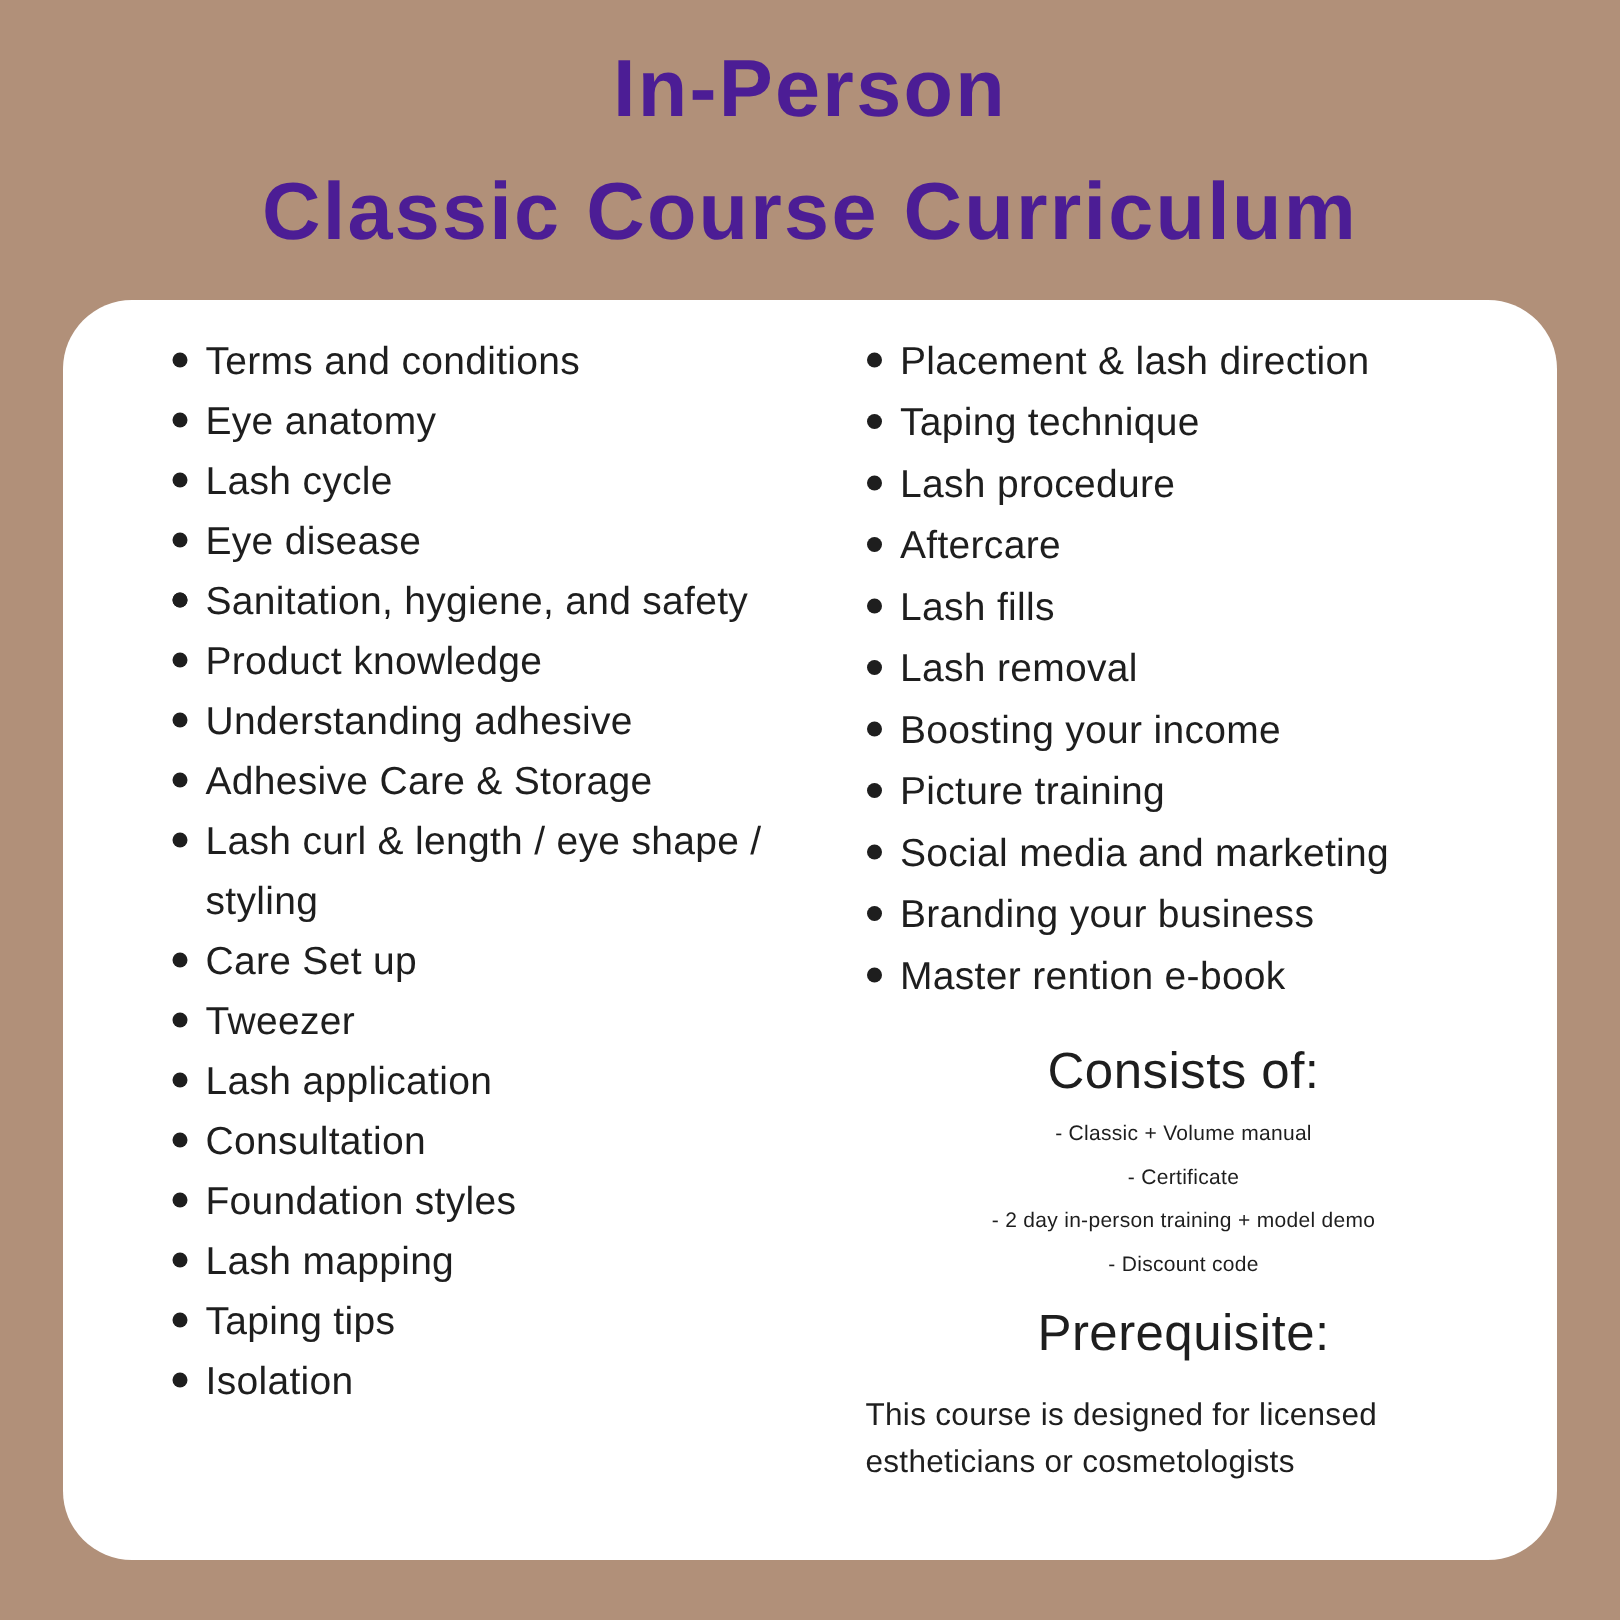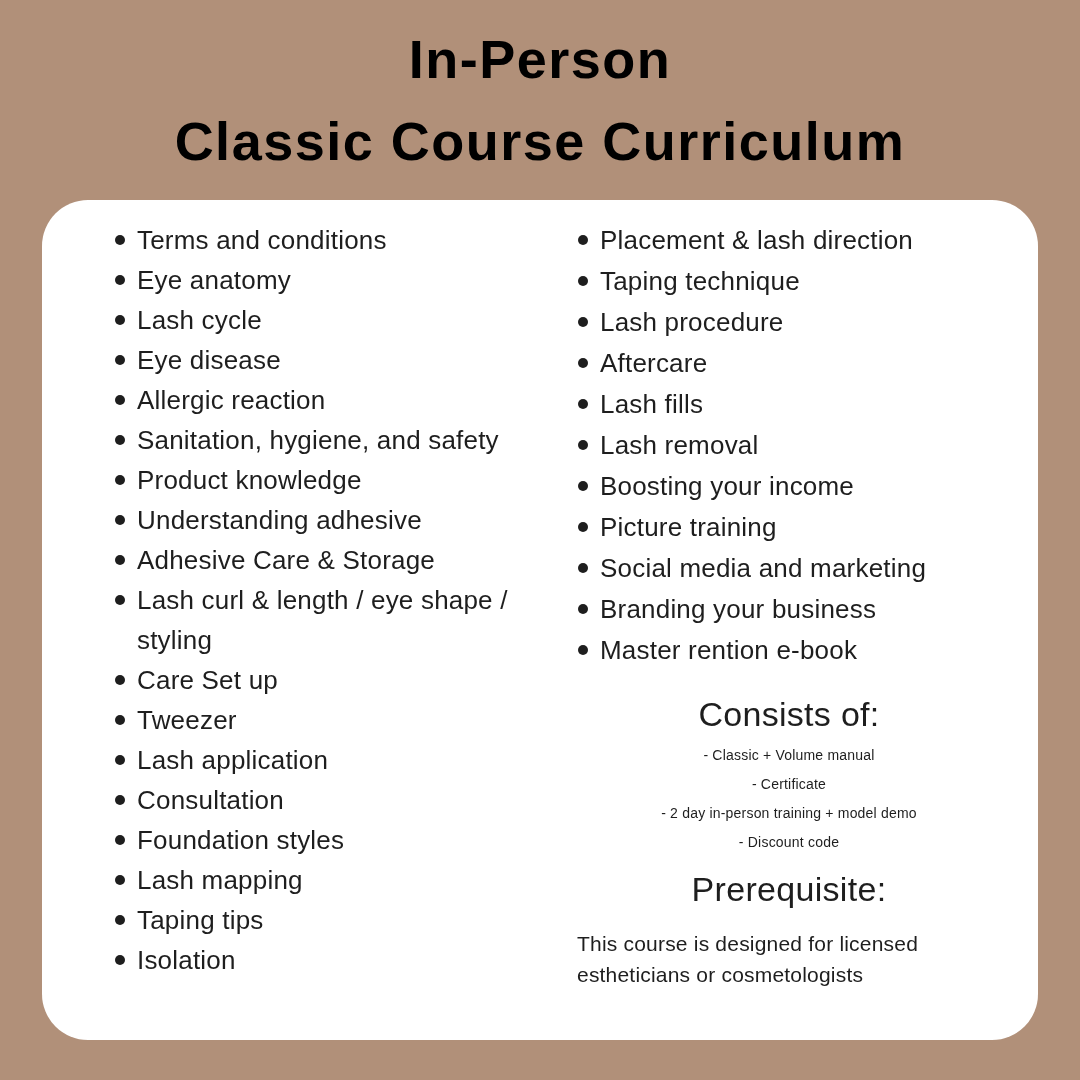--- a/index.html
+++ b/index.html
@@ -11,21 +11,21 @@
     font-family: "Liberation Sans", sans-serif;
     color: #1e1e1e;
     overflow: hidden;
   }
 
   
   .header {
     position: absolute;
     top: 0; left: 0; right: 0;
     text-align: center;
-    color: #000000;
+    color: #4c1d95;
   }
   .header h1 {
     margin: 0;
     padding-top: 18px;
     font-size: 54px;
     font-weight: 700;
     line-height: 82px;
     letter-spacing: 1.5px;
   }
 
@@ -139,21 +139,20 @@
         <span>Lash cycle</span>
       </li>
 
       <li>
         <span class="dot"></span>
         <span>Eye disease</span>
       </li>
 
       <li>
         <span class="dot"></span>
-        <span>Allergic reaction</span>
       </li>
 
       <li>
         <span class="dot"></span>
         <span>Sanitation, hygiene, and safety</span>
       </li>
 
       <li>
         <span class="dot"></span>
         <span>Product knowledge</span>

